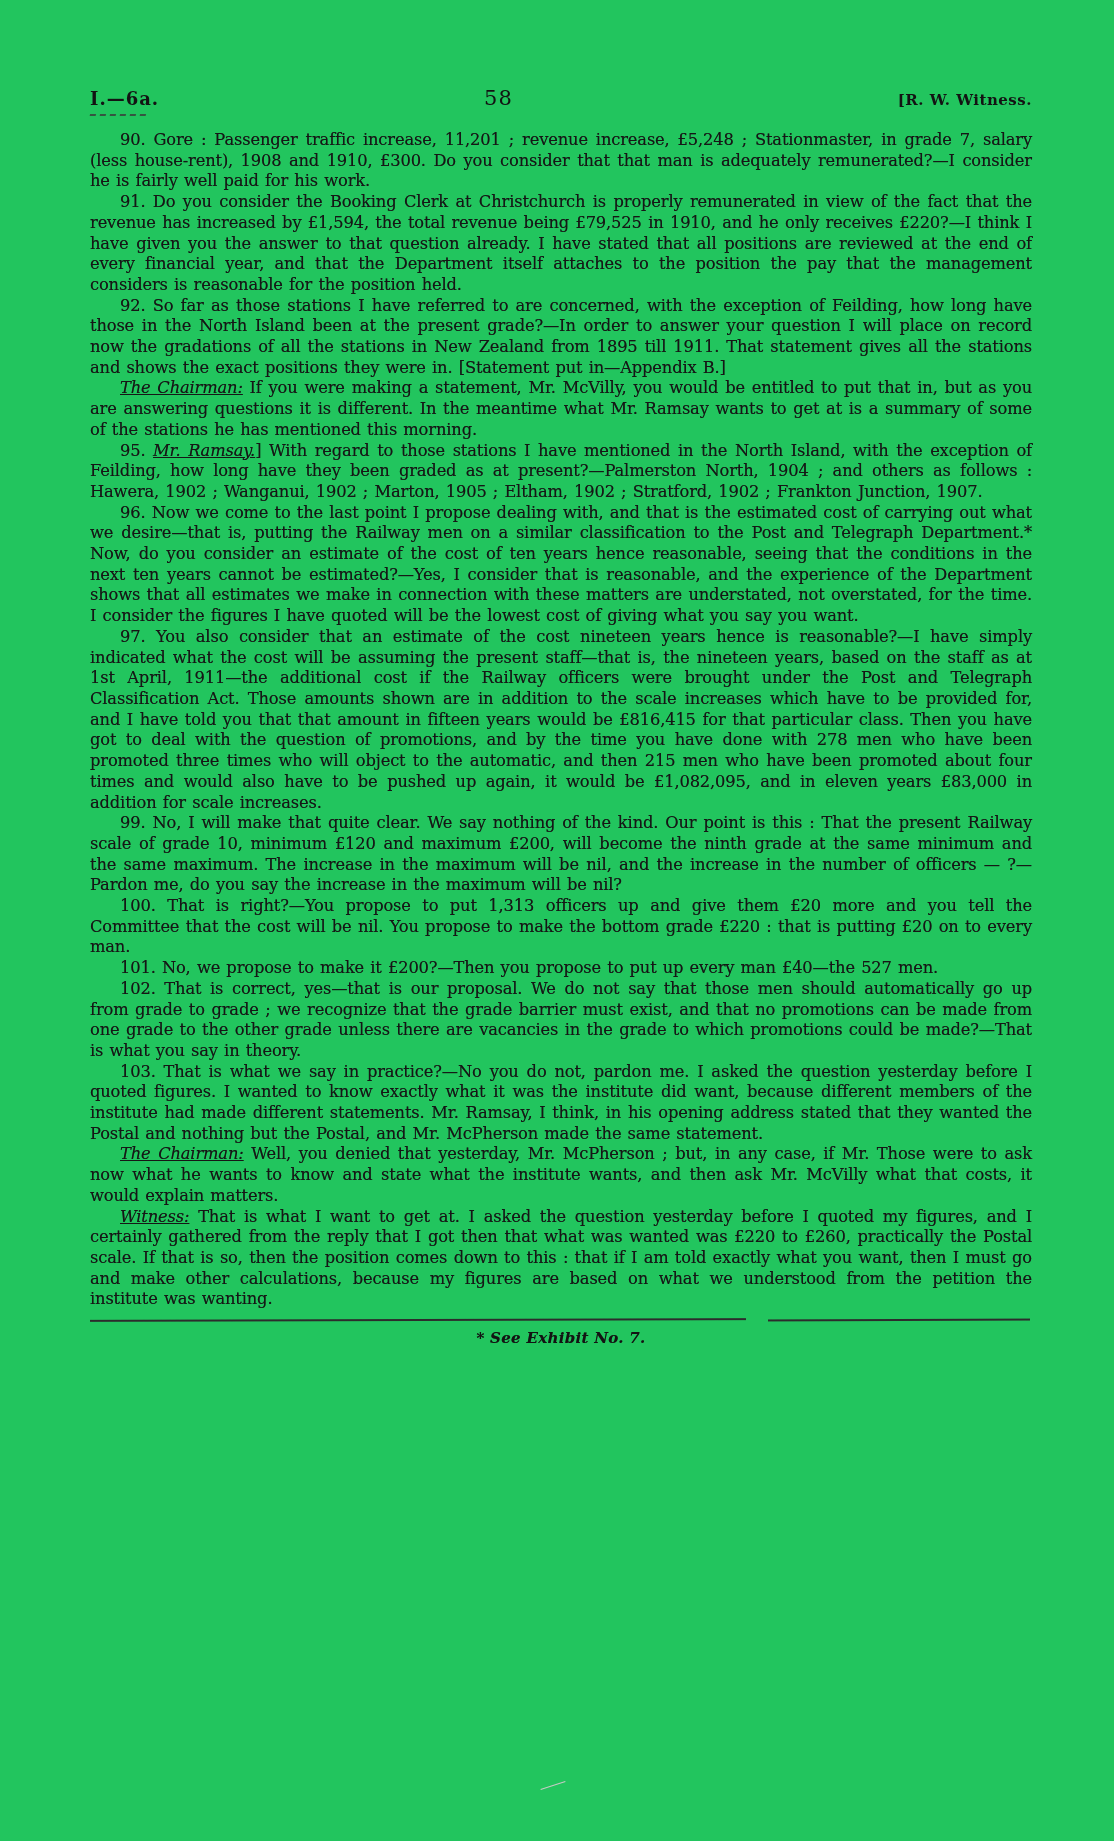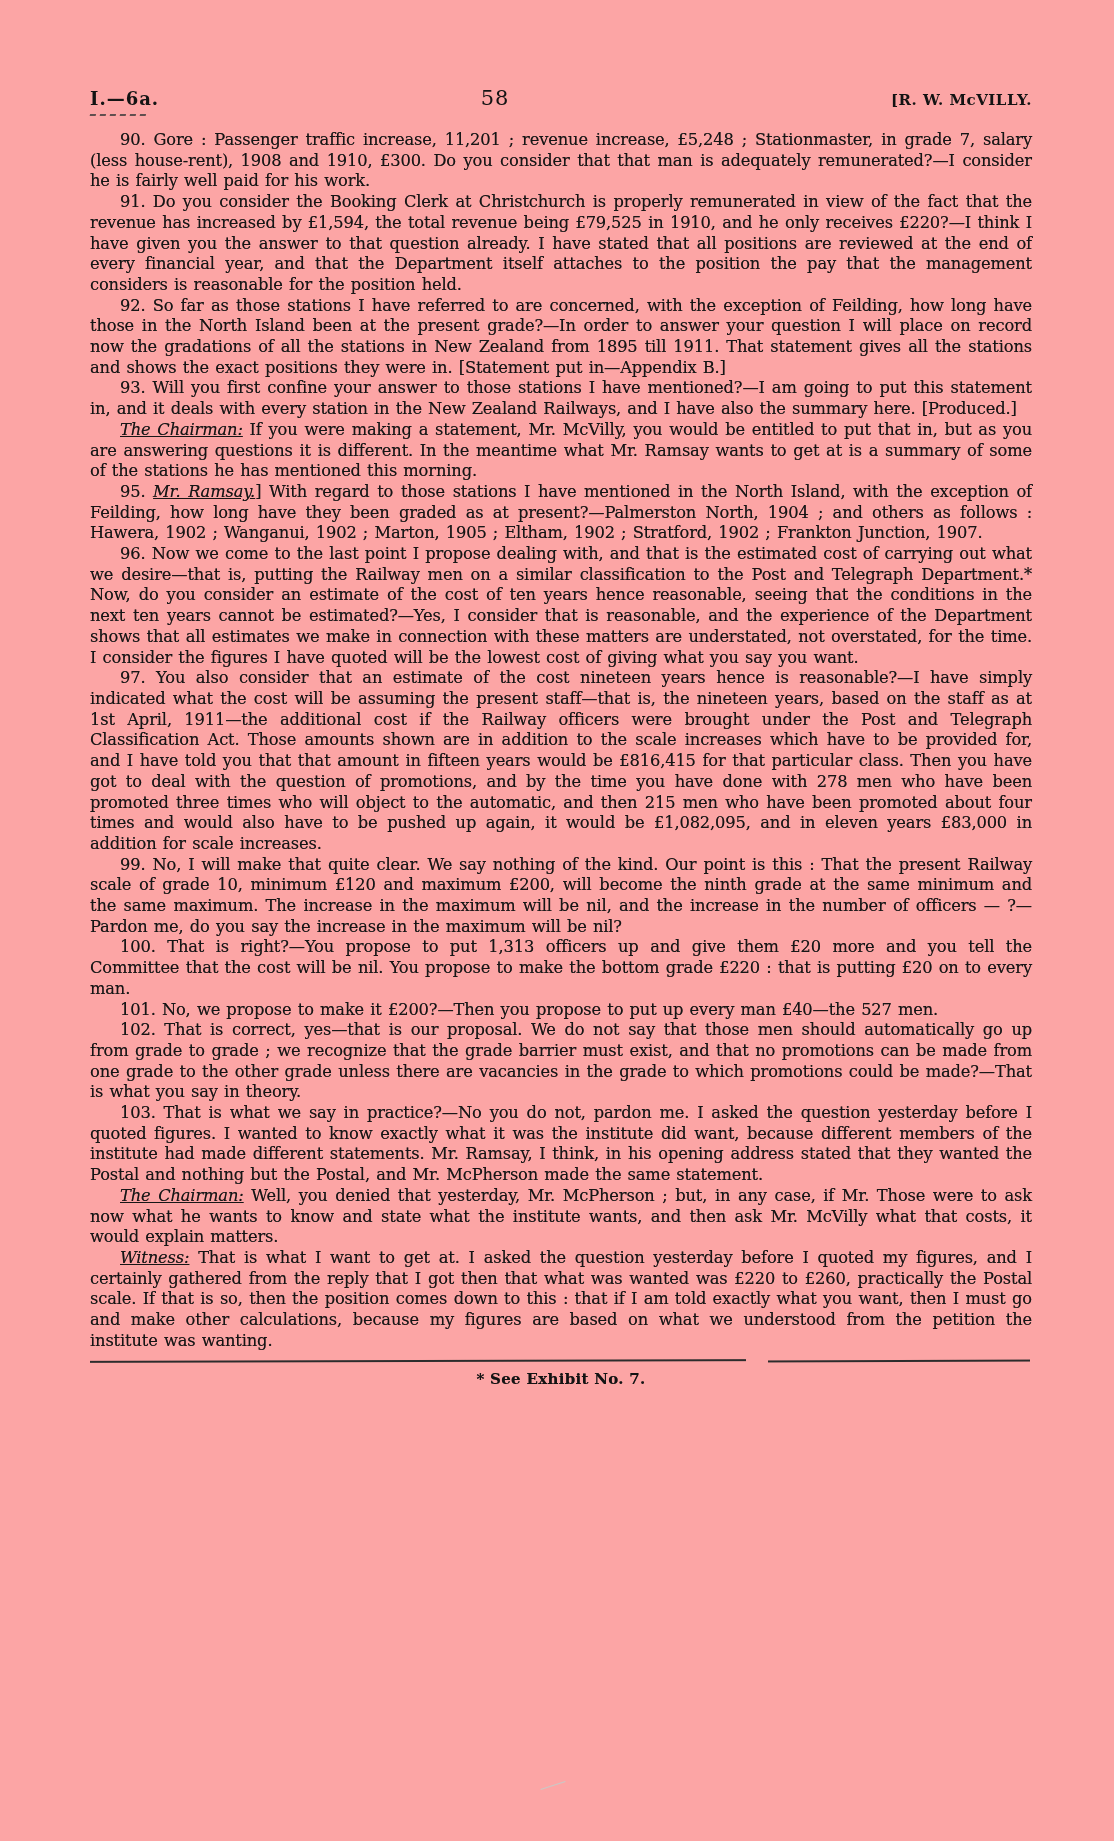--- a/index.html
+++ b/index.html
@@ -2,21 +2,21 @@
 <html><head>
 <meta charset="utf-8">
 <style>
   * { margin: 0; padding: 0; box-sizing: border-box; }
   html, body { background: #e8e8e6; }
   .page {
     position: relative;
     width: 1114px;
     height: 1841px;
     margin: 0 auto;
-    background: #fca5a5;
+    background: #22c55e;
     color: #131313;
     font-family: "DejaVu Serif", "Liberation Serif", serif;
     overflow: hidden;
   }
   .content {
     position: absolute;
     left: 90px;
     top: 86px;
     width: 942px;
   }
@@ -80,20 +80,21 @@
   }
   .footnote-rule .seg-left { width: 656px; transform: rotate(-0.15deg); }
   .footnote-rule .seg-right { width: 262px; transform: rotate(-0.2deg); }
   .footnote-line {
     text-align: center;
     font-size: 15px;
     font-weight: bold;
     margin-top: 8px;
     letter-spacing: 0.3px;
     text-shadow: 0 0 0.6px rgba(20,20,20,0.5);
+    font-style: italic;
   }
   .scan-artifact {
     position: absolute;
     left: 540px;
     bottom: 55px;
     width: 26px;
     height: 1px;
     background: #c9c9c6;
     transform: rotate(-18deg);
   }
@@ -103,28 +104,27 @@
 
 <div class="page">
   <div class="content">
 
     <div class="header-row">
       <span class="header-left">
         <span>I.—6a.</span>
         <span class="squiggle"></span>
       </span>
       <span class="header-center">58</span>
-      <span class="header-right">[R. W. McVILLY.</span>
+      <span class="header-right">[R. W. Witness.</span>
     </div>
 
     <div class="body-text">
         <p class="para"><span>90. Gore : Passenger traffic increase, 11,201 ; revenue increase, £5,248 ; Stationmaster, in grade 7, salary (less house-rent), 1908 and 1910, £300. Do you consider that that man is adequately remunerated?—I consider he is fairly well paid for his work.</span></p>
         <p class="para"><span>91. Do you consider the Booking Clerk at Christchurch is properly remunerated in view of the fact that the revenue has increased by £1,594, the total revenue being £79,525 in 1910, and he only receives £220?—I think I have given you the answer to that question already. I have stated that all positions are reviewed at the end of every financial year, and that the Department itself attaches to the position the pay that the management considers is reasonable for the position held.</span></p>
         <p class="para"><span>92. So far as those stations I have referred to are concerned, with the exception of Feilding, how long have those in the North Island been at the present grade?—In order to answer your question I will place on record now the gradations of all the stations in New Zealand from 1895 till 1911. That statement gives all the stations and shows the exact positions they were in. [Statement put in—Appendix B.]</span></p>
-        <p class="para"><span>93. Will you first confine your answer to those stations I have mentioned?—I am going to put this statement in, and it deals with every station in the New Zealand Railways, and I have also the summary here. [Produced.]</span></p>
         <p class="para"><span class="it">The Chairman:</span><span> If you were making a statement, Mr. McVilly, you would be entitled to put that in, but as you are answering questions it is different. In the meantime what Mr. Ramsay wants to get at is a summary of some of the stations he has mentioned this morning.</span></p>
         <p class="para"><span>95. </span><span class="it">Mr. Ramsay.</span><span>] With regard to those stations I have mentioned in the North Island, with the exception of Feilding, how long have they been graded as at present?—Palmerston North, 1904 ; and others as follows : Hawera, 1902 ; Wanganui, 1902 ; Marton, 1905 ; Eltham, 1902 ; Stratford, 1902 ; Frankton Junction, 1907.</span></p>
         <p class="para"><span>96. Now we come to the last point I propose dealing with, and that is the estimated cost of carrying out what we desire—that is, putting the Railway men on a similar classification to the Post and Telegraph Department.*  Now, do you consider an estimate of the cost of ten years hence reasonable, seeing that the conditions in the next ten years cannot be estimated?—Yes, I consider that is reasonable, and the experience of the Department shows that all estimates we make in connection with these matters are understated, not overstated, for the time. I consider the figures I have quoted will be the lowest cost of giving what you say you want.</span></p>
         <p class="para"><span>97. You also consider that an estimate of the cost nineteen years hence is reasonable?—I have simply indicated what the cost will be assuming the present staff—that is, the nineteen years, based on the staff as at 1st April, 1911—the additional cost if the Railway officers were brought under the Post and Telegraph Classification Act. Those amounts shown are in addition to the scale increases which have to be provided for, and I have told you that that amount in fifteen years would be £816,415 for that particular class. Then you have got to deal with the question of promotions, and by the time you have done with 278 men who have been promoted three times who will object to the automatic, and then 215 men who have been promoted about four times and would also have to be pushed up again, it would be £1,082,095, and in eleven years £83,000 in addition for scale increases.</span></p>
         <p class="para"><span>99. No, I will make that quite clear. We say nothing of the kind. Our point is this : That the present Railway scale of grade 10, minimum £120 and maximum £200, will become the ninth grade at the same minimum and the same maximum. The increase in the maximum will be nil, and the increase in the number of officers — ?—Pardon me, do you say the increase in the maximum will be nil?</span></p>
         <p class="para"><span>100. That is right?—You propose to put 1,313 officers up and give them £20 more and you tell the Committee that the cost will be nil. You propose to make the bottom grade £220 : that is putting £20 on to every man.</span></p>
         <p class="para"><span>101. No, we propose to make it £200?—Then you propose to put up every man £40—the 527 men.</span></p>
         <p class="para"><span>102. That is correct, yes—that is our proposal. We do not say that those men should automatically go up from grade to grade ; we recognize that the grade barrier must exist, and that no promotions can be made from one grade to the other grade unless there are vacancies in the grade to which promotions could be made?—That is what you say in theory.</span></p>
         <p class="para"><span>103. That is what we say in practice?—No you do not, pardon me. I asked the question yesterday before I quoted figures. I wanted to know exactly what it was the institute did want, because different members of the institute had made different statements. Mr. Ramsay, I think, in his opening address stated that they wanted the Postal and nothing but the Postal, and Mr. McPherson made the same statement.</span></p>
         <p class="para"><span class="it">The Chairman:</span><span> Well, you denied that yesterday, Mr. McPherson ; but, in any case, if Mr. Those were to ask now what he wants to know and state what the institute wants, and then ask Mr. McVilly what that costs, it would explain matters.</span></p>

